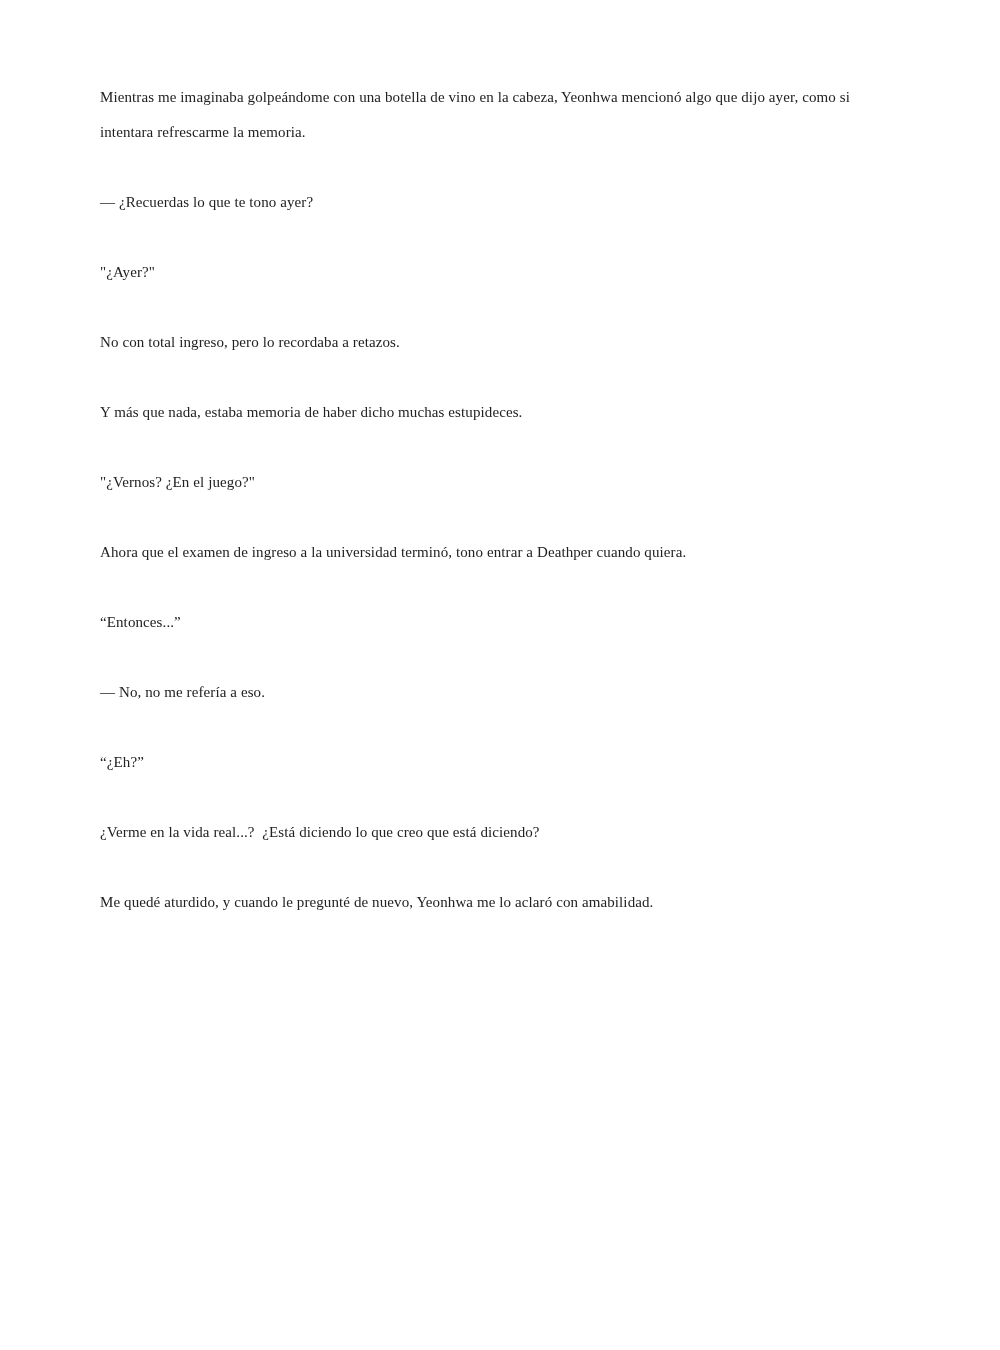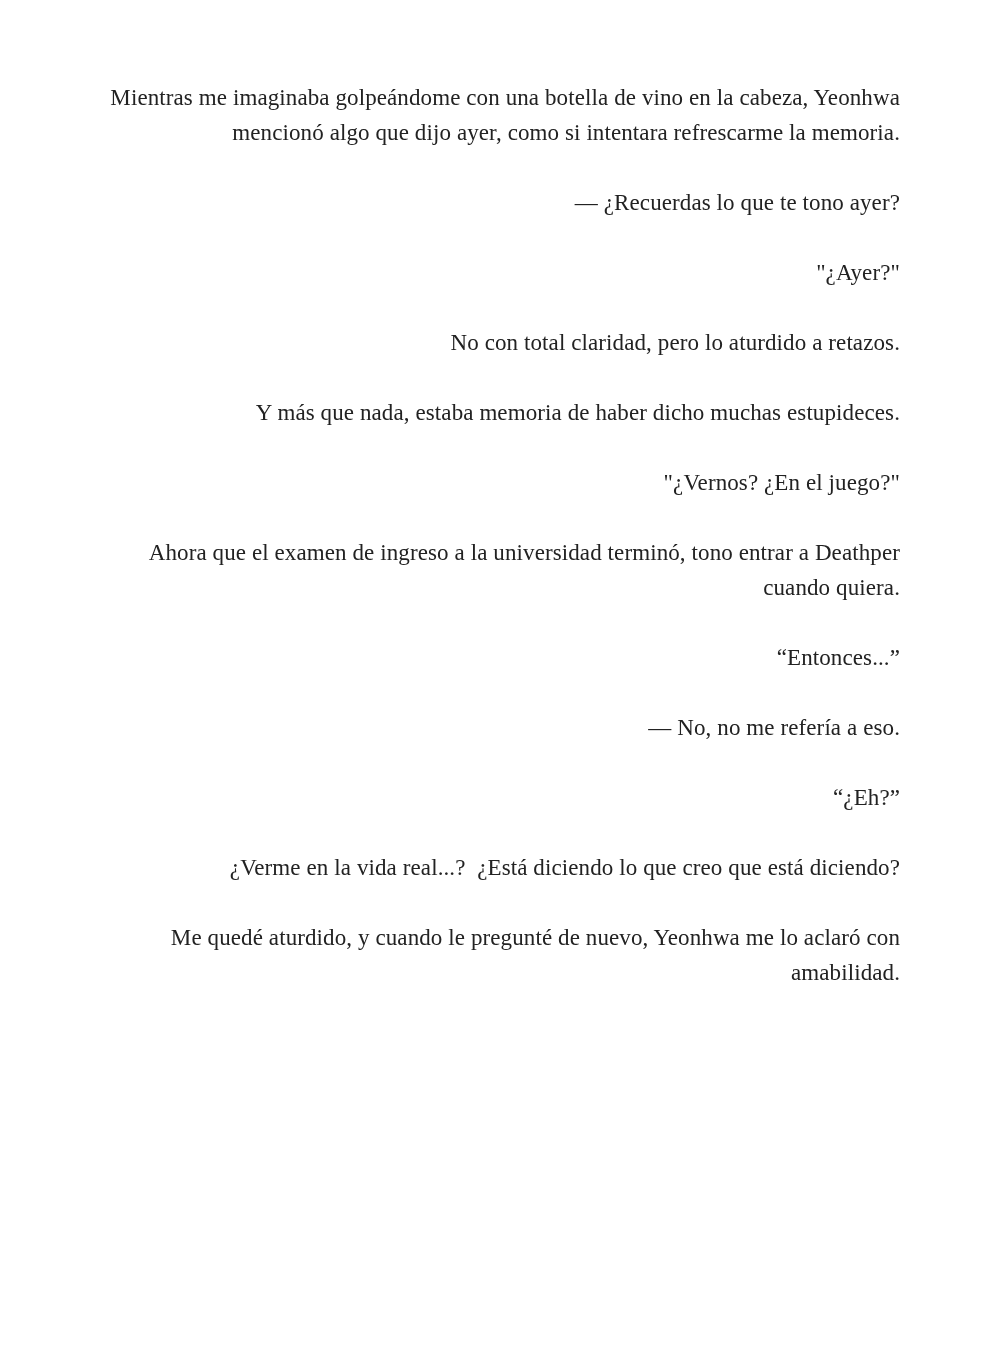--- a/index.html
+++ b/index.html
@@ -12,39 +12,38 @@
       height: 1350px;
       overflow: hidden;
       position: relative;
     }
     .page {
       position: absolute;
       left: 100px;
       top: 80px;
       width: 800px;
       font-family: "Liberation Serif", "DejaVu Serif", serif;
-      font-size: 23px;
+      font-size: 15px;
       line-height: 35px;
       color: #222222;
       letter-spacing: 0.1px;
-      text-align: right;
     }
     .para {
       margin: 0 0 35px 0;
       white-space: pre-wrap;
     }
   </style>
 </head>
 <body>
 
 <div class="page">
   <p class="para">Mientras me imaginaba golpeándome con una botella de vino en la cabeza, Yeonhwa mencionó algo que dijo ayer, como si intentara refrescarme la memoria.</p>
   <p class="para">— ¿Recuerdas lo que te tono ayer?</p>
   <p class="para">"¿Ayer?"</p>
-  <p class="para">No con total claridad, pero lo aturdido a retazos.</p>
+  <p class="para">No con total ingreso, pero lo recordaba a retazos.</p>
   <p class="para">Y más que nada, estaba memoria de haber dicho muchas estupideces.</p>
   <p class="para">"¿Vernos? ¿En el juego?"</p>
   <p class="para">Ahora que el examen de ingreso a la universidad terminó, tono entrar a Deathper cuando quiera.</p>
   <p class="para">“Entonces...”</p>
   <p class="para">— No, no me refería a eso.</p>
   <p class="para">“¿Eh?”</p>
   <p class="para">¿Verme en la vida real...?  ¿Está diciendo lo que creo que está diciendo?</p>
   <p class="para">Me quedé aturdido, y cuando le pregunté de nuevo, Yeonhwa me lo aclaró con amabilidad.</p>
 </div>
 

